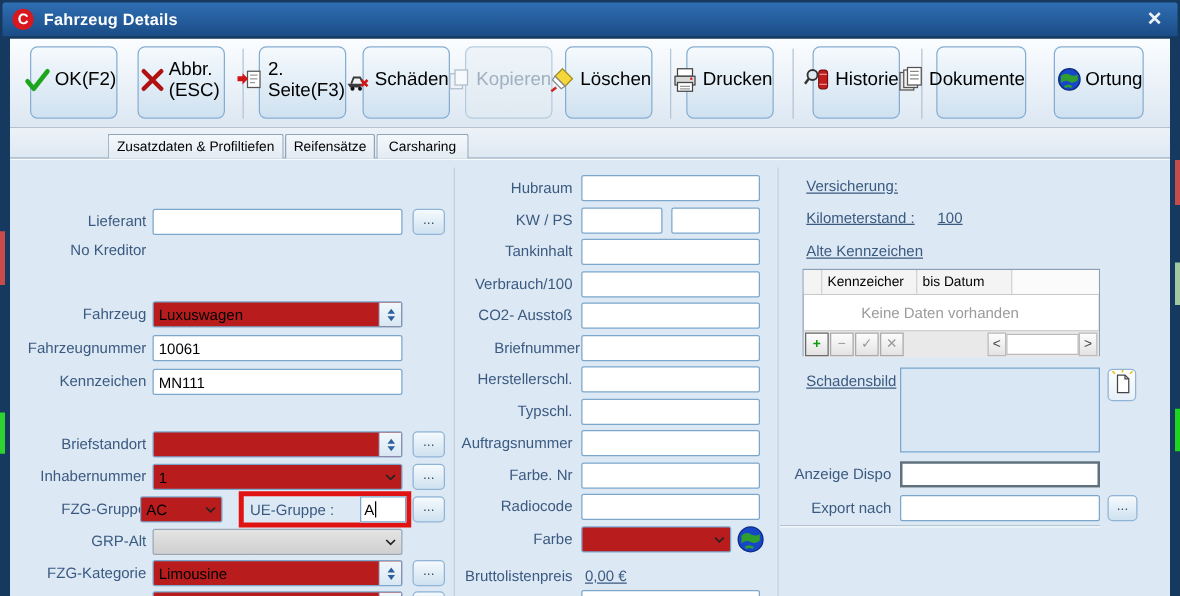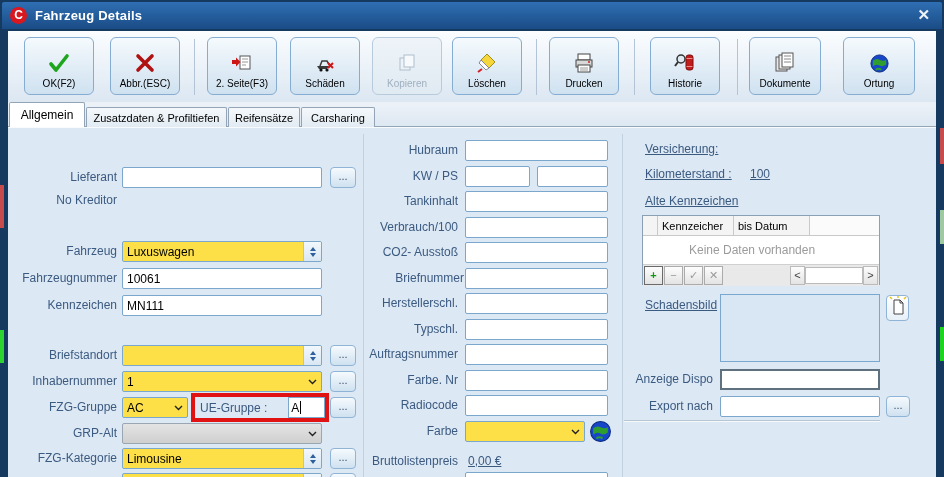--- a/index.html
+++ b/index.html
@@ -4,37 +4,37 @@
 <style>
   html,body{margin:0;padding:0;background:#333;}
   #stage{position:relative;width:944px;height:477px;background:#16395f;font-family:"Liberation Sans",sans-serif;overflow:hidden;}
   
   #titlebar{position:absolute;left:2px;top:2px;width:940px;height:27px;background:linear-gradient(#2f6fb3,#1a4c86);display:flex;align-items:center;padding:0 8px;box-sizing:border-box;border-radius:2px 2px 0 0;}
   .applogo{width:17px;height:17px;border-radius:50%;background:#d8171e;color:#fff;font-weight:bold;font-size:12px;line-height:17px;text-align:center;flex:0 0 auto;}
   .wtitle{color:#fff;font-weight:bold;font-size:13px;margin-left:8px;letter-spacing:.2px;}
   .wclose{position:absolute;right:12px;top:4px;color:#eef3f9;font-size:15px;font-weight:bold;cursor:default;}
   
   #toolbar{position:absolute;left:8px;top:31px;width:928px;height:71px;background:linear-gradient(#fbfdff,#dce7f2);}
-  .tbtn{position:absolute;top:6px;width:70px;height:58px;box-sizing:border-box;border:1px solid #85add1;border-radius:6px;background:linear-gradient(#f5fafd,#cfe1f0);display:flex;flex-direction:column;align-items:center;justify-content:flex-end;padding-bottom:5px;gap:2px;font-size:10px;color:#000;cursor:default;}
+  .tbtn{position:absolute;top:6px;width:70px;height:58px;box-sizing:border-box;border:1px solid #85add1;border-radius:6px;background:linear-gradient(#f5fafd,#cfe1f0);display:flex;flex-direction:row;align-items:center;justify-content:flex-end;padding-bottom:5px;gap:2px;font-size:15px;color:#000;cursor:default;}
   .tbtn .ic{height:26px;display:flex;align-items:center;justify-content:center;}
   .tbtn.disabled{color:#9fb0c0;border-color:#b7cbdd;background:linear-gradient(#eef4f9,#e0eaf2);}
   .tsep{position:absolute;top:8px;width:1px;height:56px;background:#b3c4d6;}
   
   #tabbar{position:absolute;left:8px;top:102px;width:928px;height:25px;background:linear-gradient(#edf2f8,#dde8f2);}
   #tabbar .baseline{position:absolute;left:0;bottom:0;width:100%;height:1px;background:#92a4b6;}
   .tab{position:absolute;bottom:0;box-sizing:border-box;border:1px solid #92a4b6;border-bottom:none;border-radius:2px 2px 0 0;background:linear-gradient(#f4f8fb,#e2ebf3);font-size:11px;display:flex;align-items:center;justify-content:center;height:20px;color:#000;cursor:default;}
   .tab.active{height:25px;background:#fff;z-index:3;font-size:12px;}
   
   #panel{position:absolute;left:8px;top:127px;width:928px;height:350px;background:#dce8f4;border-top:1px solid #f8fbfe;box-sizing:border-box;overflow:hidden;}
   .vdiv{position:absolute;top:6px;bottom:0;width:1px;background:#c3d1df;}
   .lbl{position:absolute;font-size:12px;color:#3b5a80;text-align:right;white-space:nowrap;}
   .lbl.lft{text-align:left;text-decoration:underline;}
   .inp{position:absolute;box-sizing:border-box;height:21px;background:#fff;border:1px solid #7ba7cc;border-radius:2px;font-size:12px;font-family:inherit;color:#000;padding:1px 4px;outline:none;}
   .inp.dark{border:2px solid #5f707e;border-radius:0;}
-  .fld{position:absolute;box-sizing:border-box;height:21px;background:#fde047;border:1px solid #7ba7cc;border-radius:2px;display:flex;align-items:center;overflow:hidden;}
+  .fld{position:absolute;box-sizing:border-box;height:21px;background:#b91c1c;border:1px solid #7ba7cc;border-radius:2px;display:flex;align-items:center;overflow:hidden;}
   .fld .val{flex:1;font-size:12px;color:#000;padding:0 4px;white-space:nowrap;}
   .fld .spin{flex:0 0 17px;height:100%;border-left:1px solid #a9c6de;background:linear-gradient(#f2f8fc,#d9e7f3);display:flex;flex-direction:column;align-items:center;justify-content:center;}
   .spin .up{width:0;height:0;border-left:3.5px solid transparent;border-right:3.5px solid transparent;border-bottom:4.5px solid #2c5f9d;margin:1px 0;}
   .spin .dn{width:0;height:0;border-left:3.5px solid transparent;border-right:3.5px solid transparent;border-top:4.5px solid #2c5f9d;margin:1px 0;}
   .fld .chev{flex:0 0 18px;height:100%;display:flex;align-items:center;justify-content:center;}
   .fld.disabled{background:linear-gradient(#e4e4e4,#cfcfcf);border-color:#9aa7b3;}
   .browse{position:absolute;box-sizing:border-box;width:26px;height:21px;border:1px solid #8fb4d6;border-radius:4px;background:linear-gradient(#f5fafd,#cfe1f0);font-size:11px;color:#39506b;text-align:center;line-height:17px;cursor:default;}
   .hilite{position:absolute;border:4px solid #e11212;display:flex;align-items:center;background:#dce8f4;box-sizing:border-box;z-index:5;}
   .hilite .hlabel{font-size:12px;color:#3b5a80;padding:0 5px;white-space:nowrap;}
   .hilite .hinput{box-sizing:border-box;width:54px;height:21px;background:#fff;border:1px solid #7ba7cc;display:flex;align-items:center;padding:0 2px;font-size:12px;color:#000;}
@@ -171,23 +171,20 @@
             <path d="M4 8 q4 -3 7 -1 q4 2 7 0 v5 q-4 3 -7 1 q-3 -2 -7 1 z" fill="#2f9e2f"></path>
             <path d="M7 17.5 q3 -2 6 0" stroke="#2f9e2f" stroke-width="2" fill="none"></path>
           </svg>
         </span>
       <span>Ortung</span>
     </div>
   </div>
 
   <div id="tabbar">
     <div class="baseline"></div>
-    <div class="tab active" style="left:1px;width:76px;">
-        <span>Allgemein</span>
-      </div>
     <div class="tab" style="left:78px;width:141px;">
         <span>Zusatzdaten &amp; Profiltiefen</span>
       </div>
     <div class="tab" style="left:220px;width:72px;">
         <span>Reifensätze</span>
       </div>
     <div class="tab" style="left:293px;width:74px;">
         <span>Carsharing</span>
       </div>
   </div>
@@ -231,21 +228,21 @@
       <span class="val">1</span>
       <span class="chev">
           <svg width="9" height="6" viewBox="0 0 9 6">
             <path d="M1 1 L4.5 4.5 L8 1" fill="none" stroke="#222" stroke-width="1.4"></path>
           </svg>
         </span>
     </div>
     <div class="browse" style="left:322px;top:243px;">...</div>
 
     <div class="lbl" style="left:3px;top:272px;width:106px;">FZG-Gruppe</div>
-    <div class="fld" style="left:114px;top:269px;width:66px;">
+    <div class="fld" style="left:104px;top:269px;width:66px;">
       <span class="val">AC</span>
       <span class="chev">
           <svg width="9" height="6" viewBox="0 0 9 6">
             <path d="M1 1 L4.5 4.5 L8 1" fill="none" stroke="#222" stroke-width="1.4"></path>
           </svg>
         </span>
     </div>
     <div class="hilite" style="left:183px;top:265px;width:138px;height:29px;gap:16px;">
       <span class="hlabel">UE-Gruppe :</span>
       <span class="hinput">

